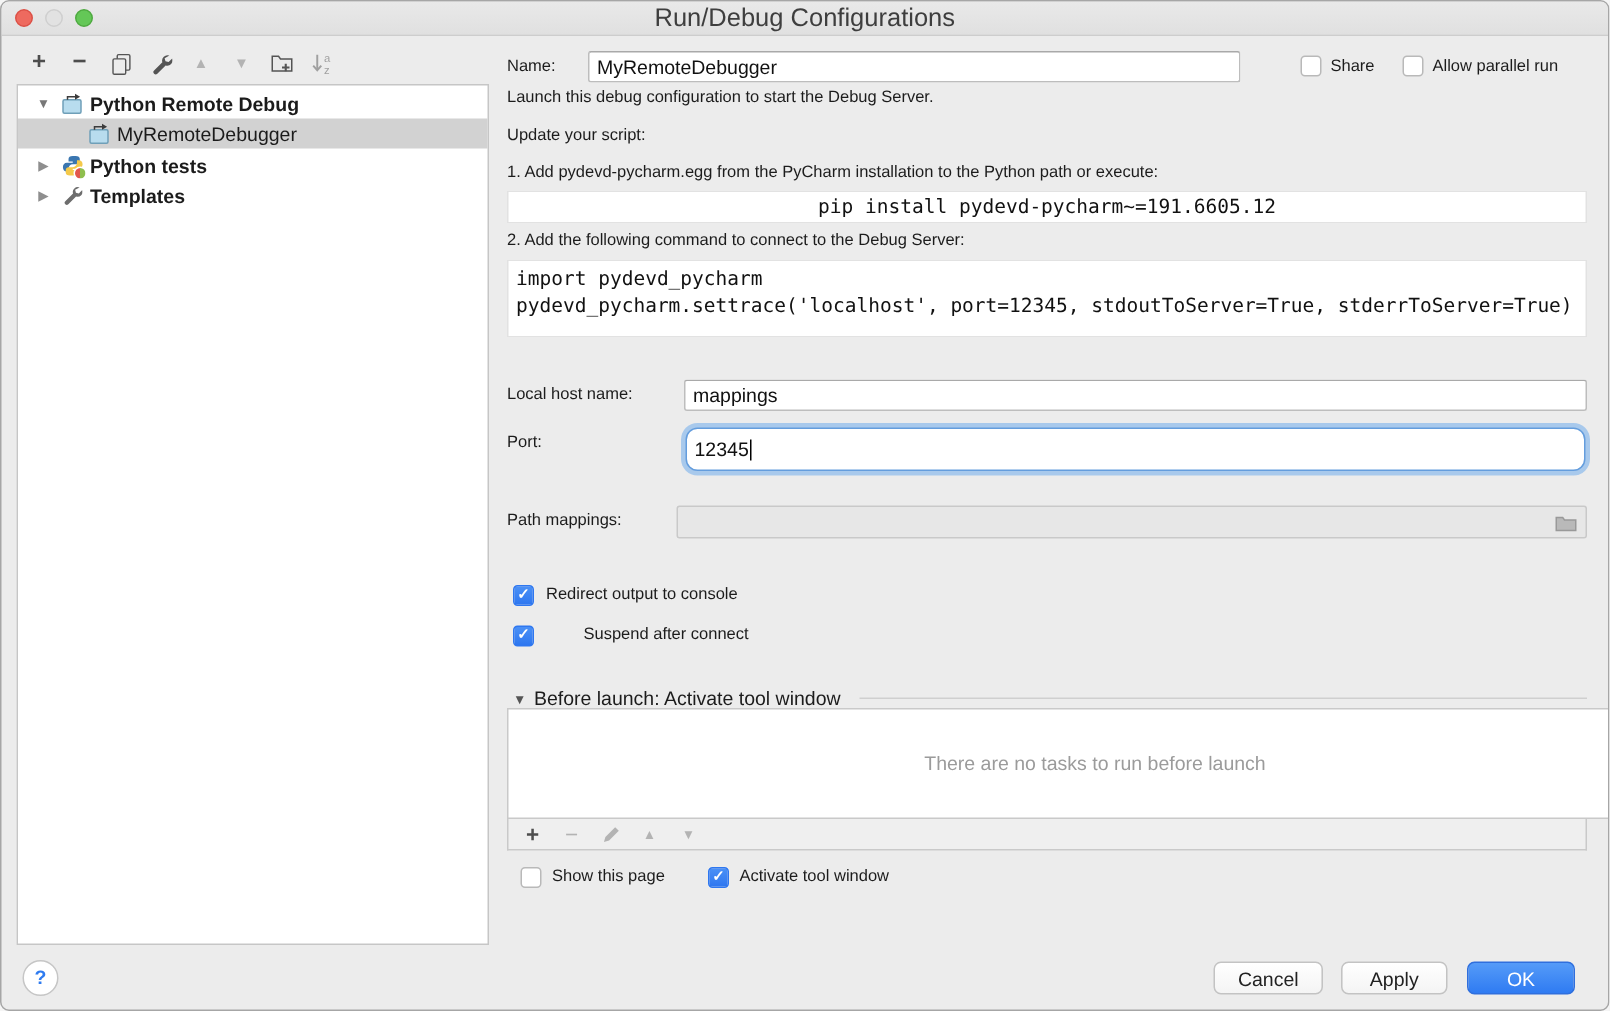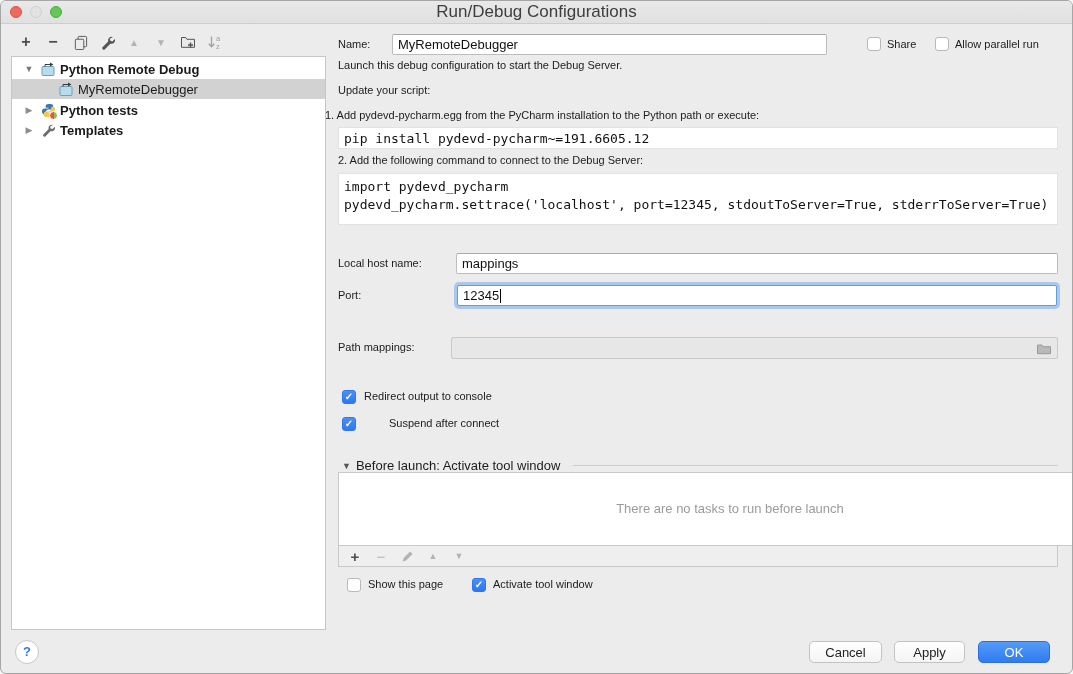--- a/index.html
+++ b/index.html
@@ -157,34 +157,34 @@
   <div class="field" style="left:391px;top:33px;width:435px;height:21px;">
     <span>MyRemoteDebugger</span>
   </div>
   <span class="cb" style="left:866px;top:36px;"></span>
   <span class="lbl" style="left:886px;top:37px;">Share</span>
   <span class="cb" style="left:934px;top:36px;"></span>
   <span class="lbl" style="left:954px;top:37px;">Allow parallel run</span>
 
   <span class="lbl" style="left:337px;top:58px;">Launch this debug configuration to start the Debug Server.</span>
   <span class="lbl" style="left:337px;top:83px;">Update your script:</span>
-  <span class="lbl" style="left:324px;top:108px;">1. Add pydevd-pycharm.egg from the PyCharm installation to the Python path or execute:</span>
-  <div class="codefield" style="left:337px;top:126px;width:720px;height:22px;">
+  <span class="lbl" style="left:337px;top:108px;">1. Add pydevd-pycharm.egg from the PyCharm installation to the Python path or execute:</span>
+  <div class="codefield" style="left:337px;top:126px;width:720px;height:22px;justify-content:center;">
     <span>pip install pydevd-pycharm~=191.6605.12</span>
   </div>
   <span class="lbl" style="left:337px;top:153px;">2. Add the following command to connect to the Debug Server:</span>
   <div class="codeblock" style="left:337px;top:172px;width:720px;height:52px;"><span>import pydevd_pycharm</span>
 <span>pydevd_pycharm.settrace('localhost', port=12345, stdoutToServer=True, stderrToServer=True)</span></div>
 
   <span class="lbl" style="left:337px;top:256px;">Local host name:</span>
   <div class="field" style="left:455px;top:252px;width:602px;height:21px;">
     <span>mappings</span>
   </div>
   <span class="lbl" style="left:337px;top:288px;">Port:</span>
-  <div class="field focused" style="left:456px;top:284px;width:600px;height:21px;">
+  <div class="field focused" style="left:456px;top:284px;width:600px;height:29px;border-radius:8px;">
     <span>12345</span>
       <span class="caret"></span>
   </div>
 
   <span class="lbl" style="left:337px;top:340px;">Path mappings:</span>
   <div class="field disabled" style="left:450px;top:336px;width:607px;height:22px;">
     <span></span>
     <span style="position:absolute;right:5px;top:3px;">
       <svg width="16" height="16" viewBox="0 0 16 16">
         <path d="M1.5 4h4.3l1.2 1.7h7.5v7H1.5z" fill="#b9b9b9" stroke="#999"></path>

